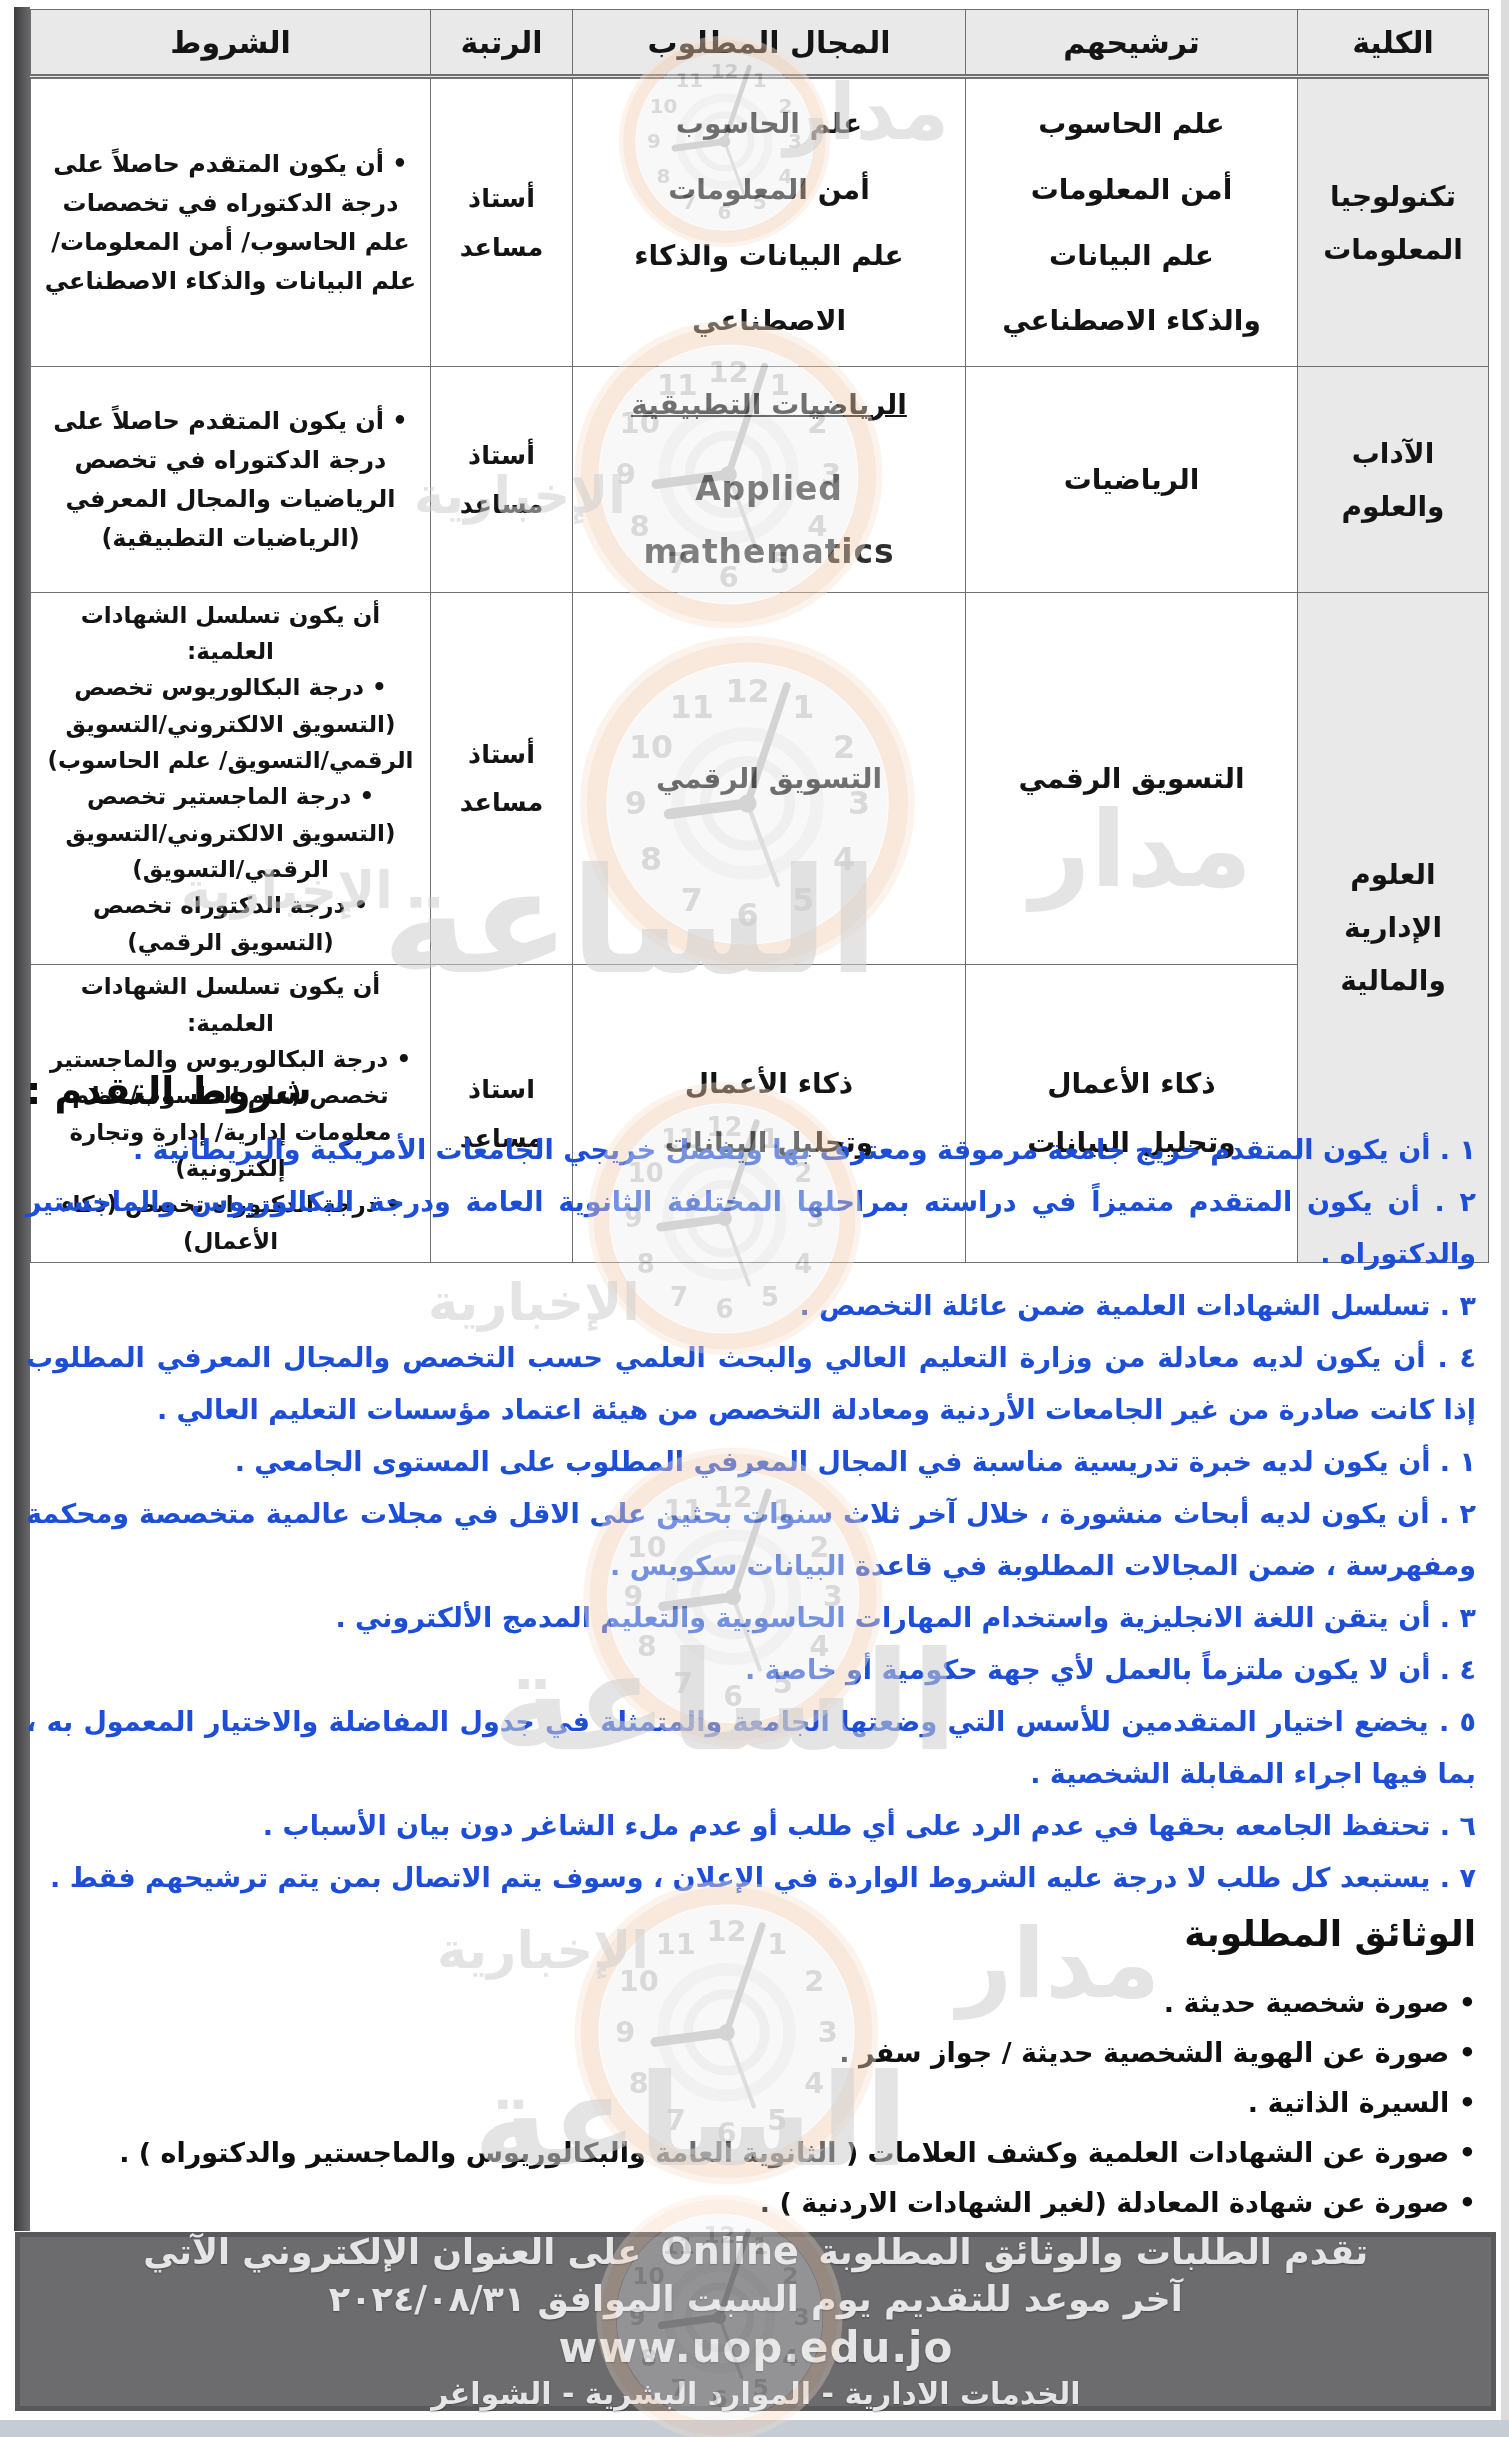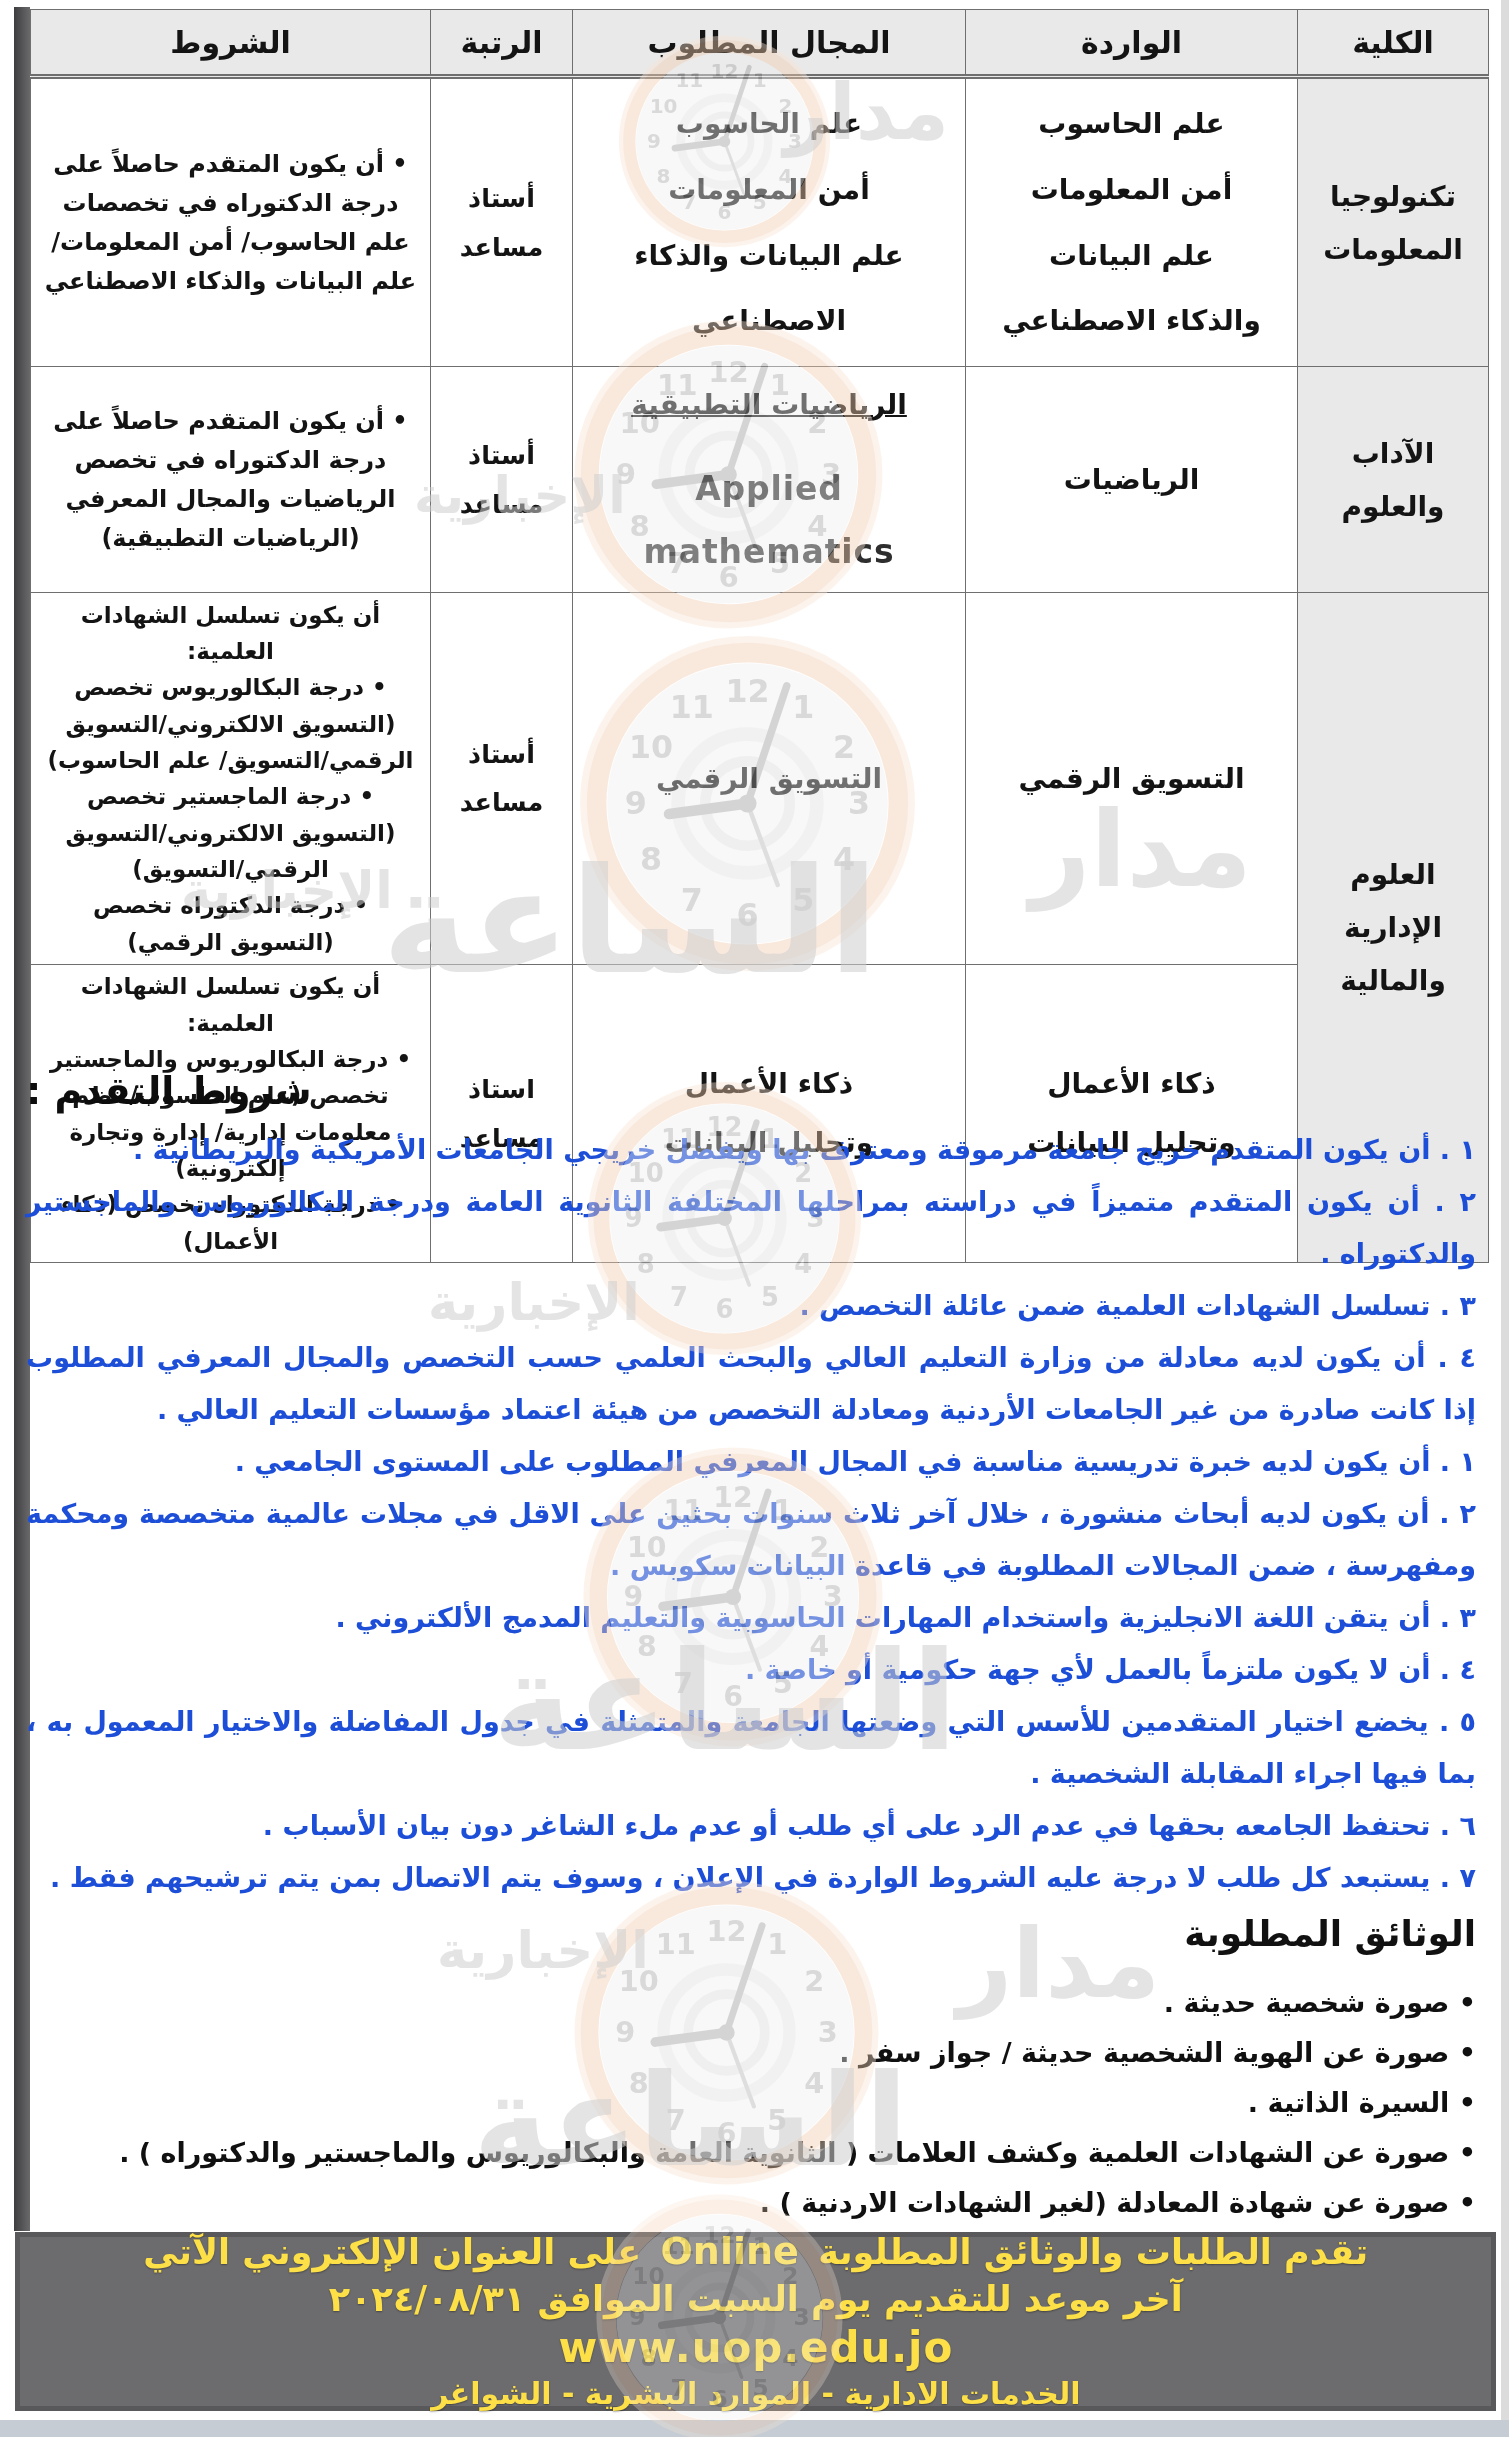--- a/index.html
+++ b/index.html
@@ -47,21 +47,21 @@
   .cond-num::after{content:" . ";}
   .doc-title{font-size:36px;text-align:right;margin:9px 0 24px 0;}
   .doc-item{font-size:27px;line-height:50px;text-align:right;color:#101010;}
   .doc-item::before{content:"• ";}
 
   
   .footer{
     position:absolute;left:16.4px;right:12.8px;top:2232px;height:179px;z-index:2;
     background:#6c6c6f;border:5.5px solid #59595c;box-sizing:border-box;
     display:flex;flex-direction:column;justify-content:center;align-items:center;
-    color:#fde047;text-shadow:0 0.9px 1.8px rgba(0,0,0,.35);
+    color:#e5e5e5;text-shadow:0 0.9px 1.8px rgba(0,0,0,.35);
   }
   .f-line{font-size:35px;line-height:47px;text-align:center;}
   .f-online{direction:ltr;display:inline-block;margin:0 7.3px;font-size:38px;}
   .f-url{font-size:42px;direction:ltr;letter-spacing:0.9px;line-height:49px;}
   .f-small{font-size:30px;line-height:44px;}
 
   
   .wm{position:absolute;z-index:3;pointer-events:none;}
   .wm-clock{opacity:.42;}
   .wm-text{color:#cfcfcf;opacity:.55;white-space:nowrap;line-height:1;}
@@ -149,21 +149,21 @@
     <colgroup>
       <col style="width:191px">
         <col style="width:332px">
         <col style="width:393px">
       <col style="width:142px">
         <col style="width:400px">
     </colgroup>
     <tbody>
         <tr>
       <th>الكلية</th>
-      <th>الواردة</th>
+      <th>ترشيحهم</th>
       <th>المجال المطلوب</th>
       <th>الرتبة</th>
       <th>الشروط</th>
     </tr>
     <tr style="height:290px;">
       <td class="college preline">تكنولوجيا
 المعلومات</td>
       <td class="center preline">علم الحاسوب
 أمن المعلومات
 علم البيانات

